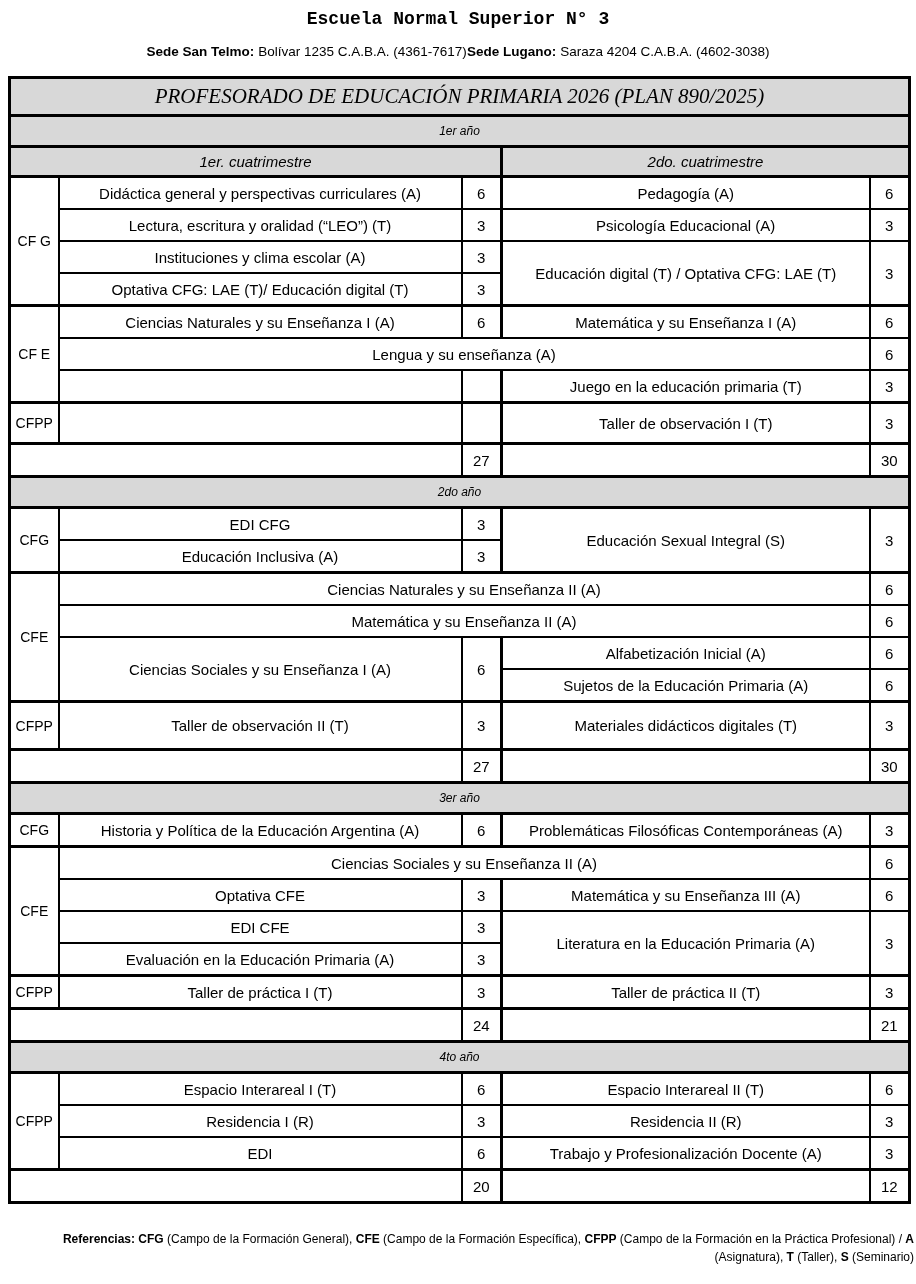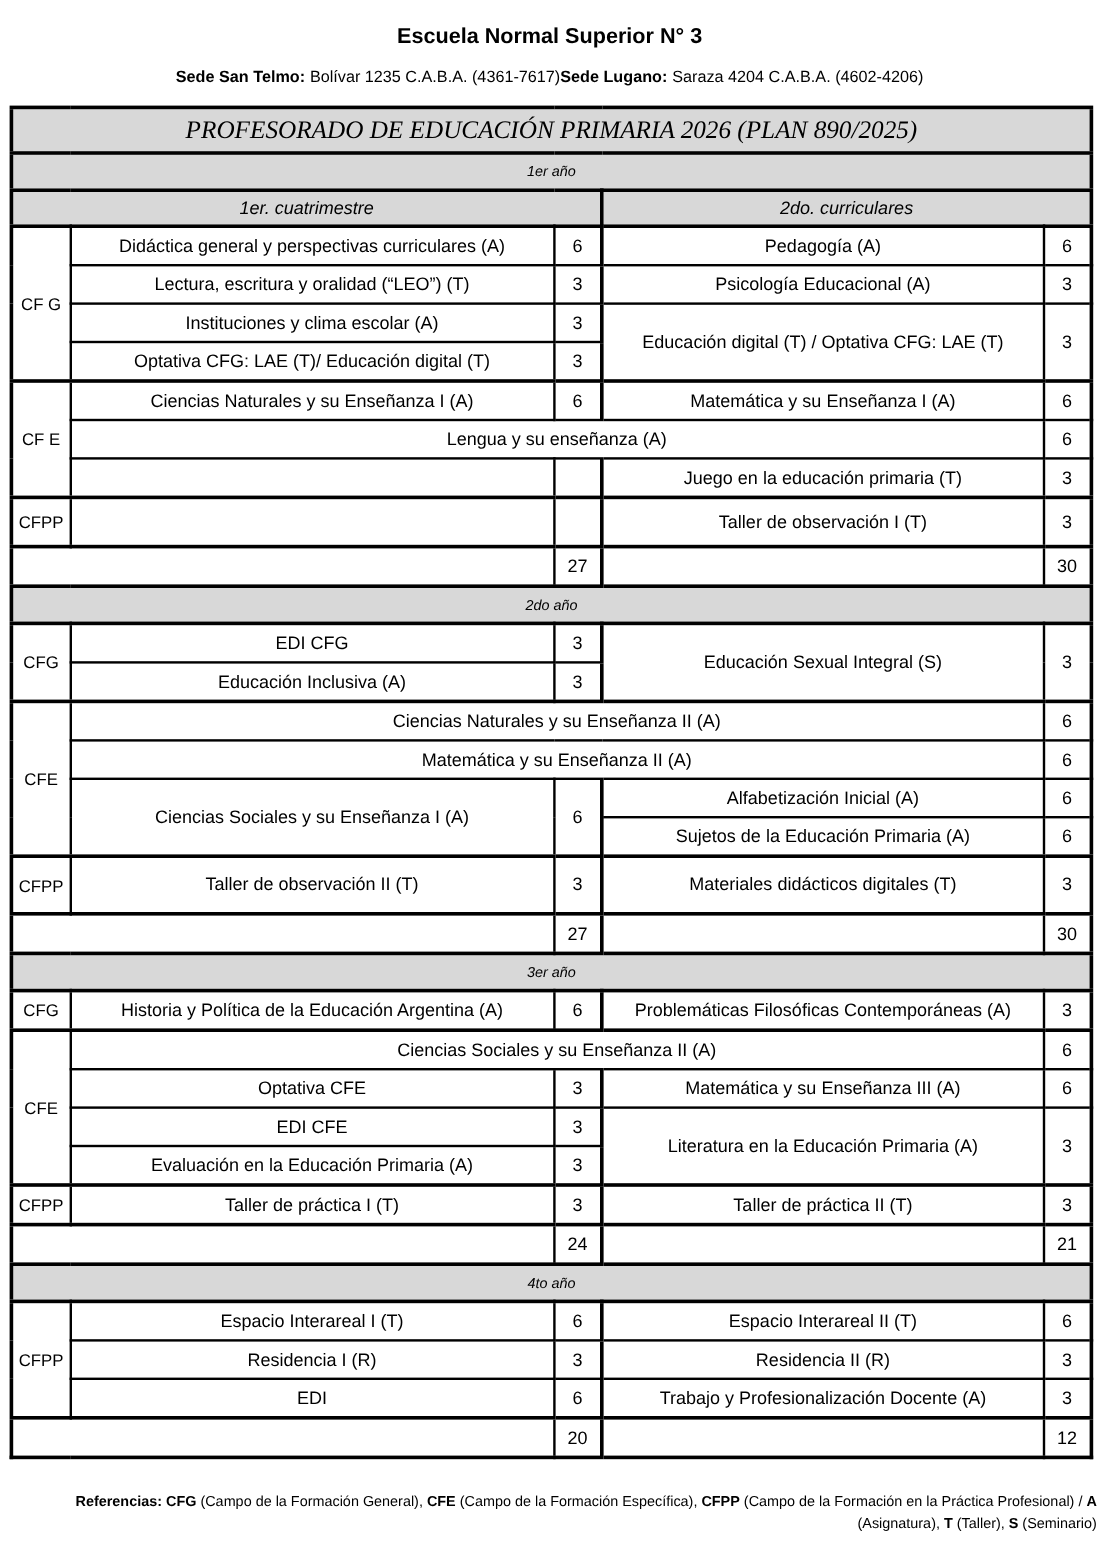--- a/index.html
+++ b/index.html
@@ -9,21 +9,21 @@
   }
   html,body{margin:0;padding:0;}
   body{
     width:916px;height:1284px;
     background:#ffffff;color:var(--text-color);
     font-family:"Liberation Sans",sans-serif;
     -webkit-font-smoothing:antialiased;
   }
   .doc-title{
     text-align:center;font-weight:bold;font-size:18px;
-    padding-top:20px;margin:0;
+    padding-top:9px;margin:0;font-family:Liberation Mono, monospace;
   }
   .sede-row{
     display:flex;justify-content:center;
     font-size:13.5px;margin-top:15px;white-space:nowrap;
   }
   .sede-row b{margin-right:4px;}
   table.curriculum{
     border-collapse:collapse;table-layout:fixed;
     width:900px;margin:17px 0 0 8px;
     border:3px solid var(--border-color);
@@ -58,21 +58,21 @@
     text-align:right;
   }
 </style>
 </head>
 <body>
 
 <header>
   <h1 class="doc-title">Escuela Normal Superior N° 3</h1>
   <div class="sede-row">
     <span><b>Sede San Telmo:</b><span>Bolívar 1235 C.A.B.A. (4361-7617)</span></span>
-    <span><b>Sede Lugano:</b><span>Saraza 4204 C.A.B.A. (4602-4206)</span></span>
+    <span><b>Sede Lugano:</b><span>Saraza 4204 C.A.B.A. (4602-3038)</span></span>
   </div>
 </header>
 
 <table class="curriculum">
   <colgroup>
     <col style="width:49px">
       <col style="width:403px">
       <col style="width:40px">
       <col style="width:368px">
       <col style="width:40px">
@@ -81,21 +81,21 @@
   <tbody>
       <tr class="title-row">
     <td colspan="5" class="gray">PROFESORADO DE EDUCACIÓN PRIMARIA 2026 (PLAN 890/2025)</td>
   </tr>
 
   <tr class="year-row">
     <td colspan="5" class="gray">1er año</td>
   </tr>
   <tr class="sem-row">
     <td colspan="3" class="gray mR">1er. cuatrimestre</td>
-    <td colspan="2" class="gray">2do. curriculares</td>
+    <td colspan="2" class="gray">2do. cuatrimestre</td>
   </tr>
 
   <tr>
     <td class="lbl" rowspan="4">CF G</td>
     <td>Didáctica general y perspectivas curriculares (A)</td>
     <td class="mR">6</td>
     <td>Pedagogía (A)</td>
     <td>6</td>
   </tr>
   <tr>

